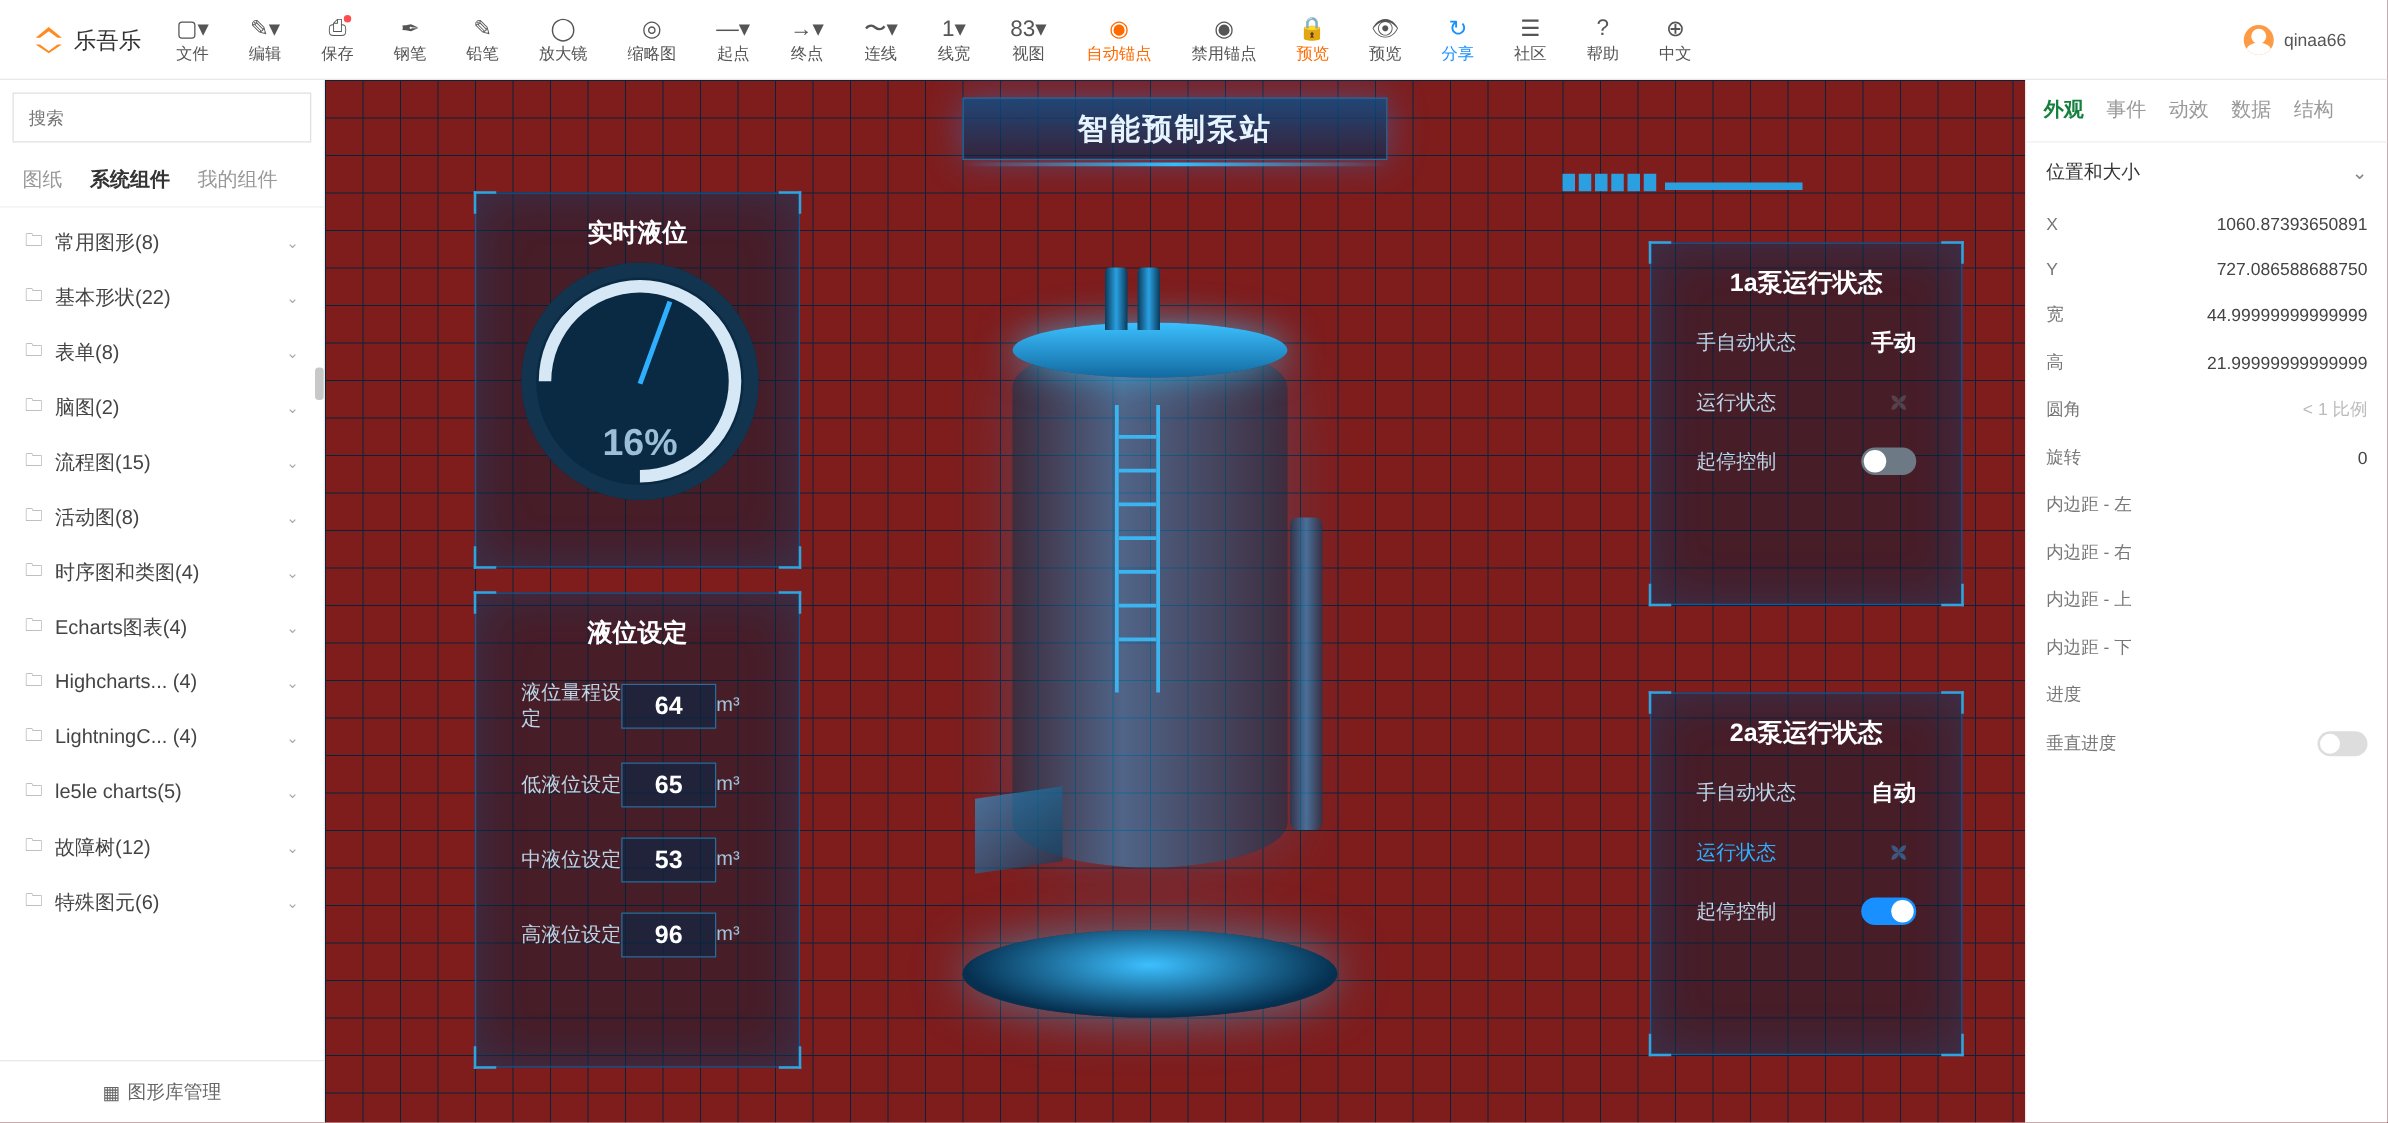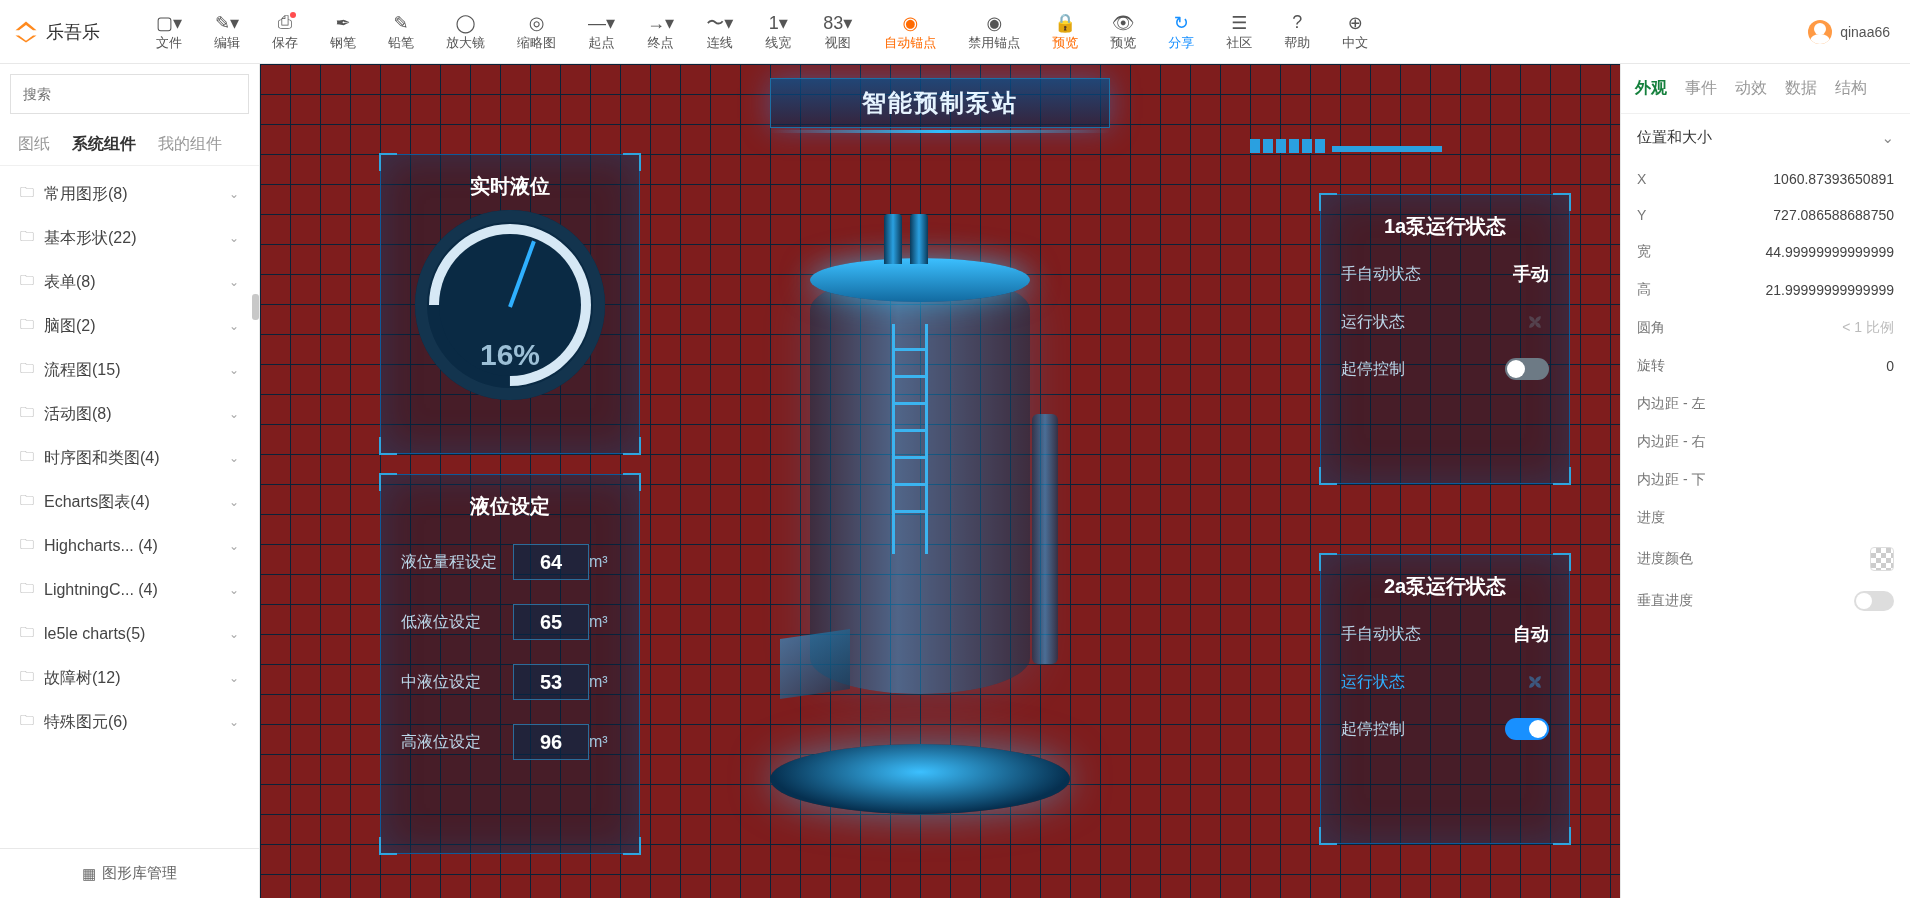--- a/index.html
+++ b/index.html
@@ -1,19 +1,19 @@
 <!DOCTYPE html>
 <html><head>
 <meta charset="utf-8">
 <style>
 * { margin:0; padding:0; box-sizing:border-box; font-family:"Microsoft YaHei",Arial,sans-serif; }
 body { background:#fff; overflow:hidden; width:1910px; height:898px; }
 
 
-.menubar { height:64px; display:flex; align-items:center; border-bottom:1px solid #e8e8e8; padding:0 8px; background:#fff;gap:28px; }
+.menubar { height:64px; display:flex; align-items:center; border-bottom:1px solid #e8e8e8; padding:0 21px; background:#fff; }
 .logo { display:flex; align-items:center; gap:6px; padding:0 12px 0 4px; }
 .logo-icon { width:28px; height:28px; }
 .logo-text { font-size:18px; color:#333; font-weight:500; }
 .menu-items { display:flex; flex:1; }
 .menu-item { display:flex; flex-direction:column; align-items:center; justify-content:center; padding:4px 16px; cursor:pointer; position:relative; font-size:13px; color:#555; }
 .menu-item .icon { height:22px; display:flex; align-items:center; font-size:18px; color:#555; }
 .menu-item.orange { color:#ff6a00; }
 .menu-item.orange .icon { color:#ff6a00; }
 .menu-item.blue { color:#1890ff; }
 .menu-item.blue .icon { color:#1890ff; }
@@ -50,21 +50,21 @@
 .title-text { color:#e6f4ff; font-size:24px; font-weight:700; letter-spacing:2px; padding:8px 0;
   background:linear-gradient(to bottom,rgba(10,80,140,.8),rgba(5,40,80,.6)); border:1px solid #1d6fa5;
   box-shadow:0 0 30px rgba(30,150,255,.4); }
 .title-glow { height:3px; background:linear-gradient(90deg,transparent,#30c0ff,transparent); margin-top:2px; }
 .bar-decor { position:absolute; top:75px; right:140px; width:230px; height:20px; }
 .bar-decor .seg { display:inline-block; width:10px; height:14px; background:#2aa0e0; margin-right:3px; }
 .bar-decor .line { display:inline-block; width:110px; height:6px; background:#2aa0e0; vertical-align:middle; margin-left:4px; }
 
 
 .panel { position:absolute; border:1px solid #0e5a9a; background:rgba(5,30,55,.45);
-  box-shadow:inset 0 0 40px rgba(20,120,200,.25); padding:18px 20px; }
+  box-shadow:inset 0 0 40px rgba(20,120,200,.25); padding:18px 36px; }
 .panel .corner { position:absolute; width:18px; height:18px; border:2px solid #2fa5df; }
 .panel .tl{top:-2px;left:-2px;border-right:none;border-bottom:none}
 .panel .tr{top:-2px;right:-2px;border-left:none;border-bottom:none}
 .panel .bl{bottom:-2px;left:-2px;border-right:none;border-top:none}
 .panel .br{bottom:-2px;right:-2px;border-left:none;border-top:none}
 .panel h3 { color:#fff; font-size:20px; text-align:center; font-weight:700; margin-bottom:10px; }
 .gauge { width:190px; height:190px; margin:6px auto 0; position:relative;
   border-radius:50%; background:radial-gradient(circle at 50% 50%,#0a2a44 55%,transparent 56%);
   box-shadow:inset 0 0 0 12px #13344e, inset 0 0 0 24px #0a2a44; }
 .gauge::before { content:""; position:absolute; inset:14px; border-radius:50%;
@@ -473,30 +473,30 @@
         </div>
         <div class="prop-row">
           <span class="plabel">内边距 - 左</span>
           <span class="pval"></span>
         </div>
         <div class="prop-row">
           <span class="plabel">内边距 - 右</span>
           <span class="pval"></span>
         </div>
         <div class="prop-row">
+          <span class="plabel">内边距 - 上</span>
+          <span class="pval"></span>
+        </div>
+        <div class="prop-row">
           <span class="plabel">内边距 - 下</span>
           <span class="pval"></span>
         </div>
         <div class="prop-row">
           <span class="plabel">进度</span>
           <span class="pval"></span>
-        </div>
-        <div class="prop-row">
-          <span class="plabel">进度颜色</span>
-          <span class="checker"></span>
         </div>
         <div class="prop-row">
           <span class="plabel">垂直进度</span>
           <span class="rtoggle">
             <span class="knob"></span>
           </span>
         </div>
       </div>
   </div>
 </div>

